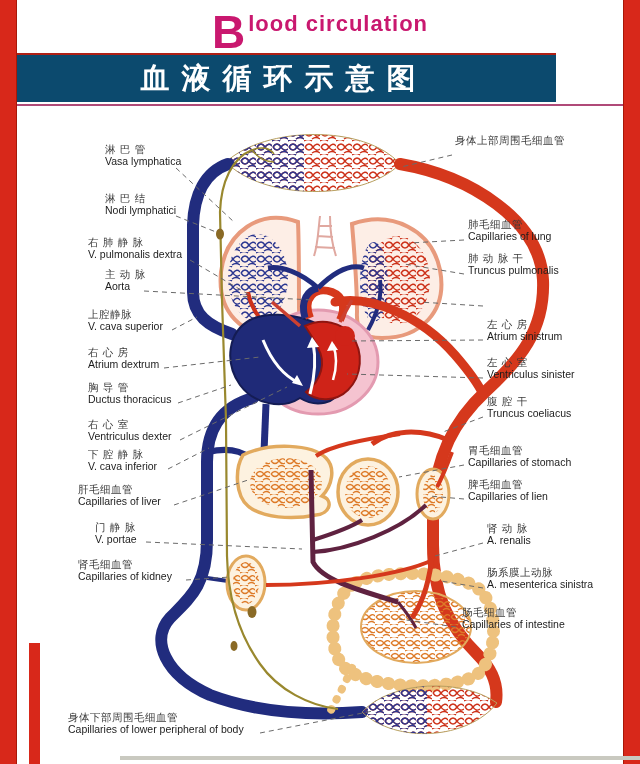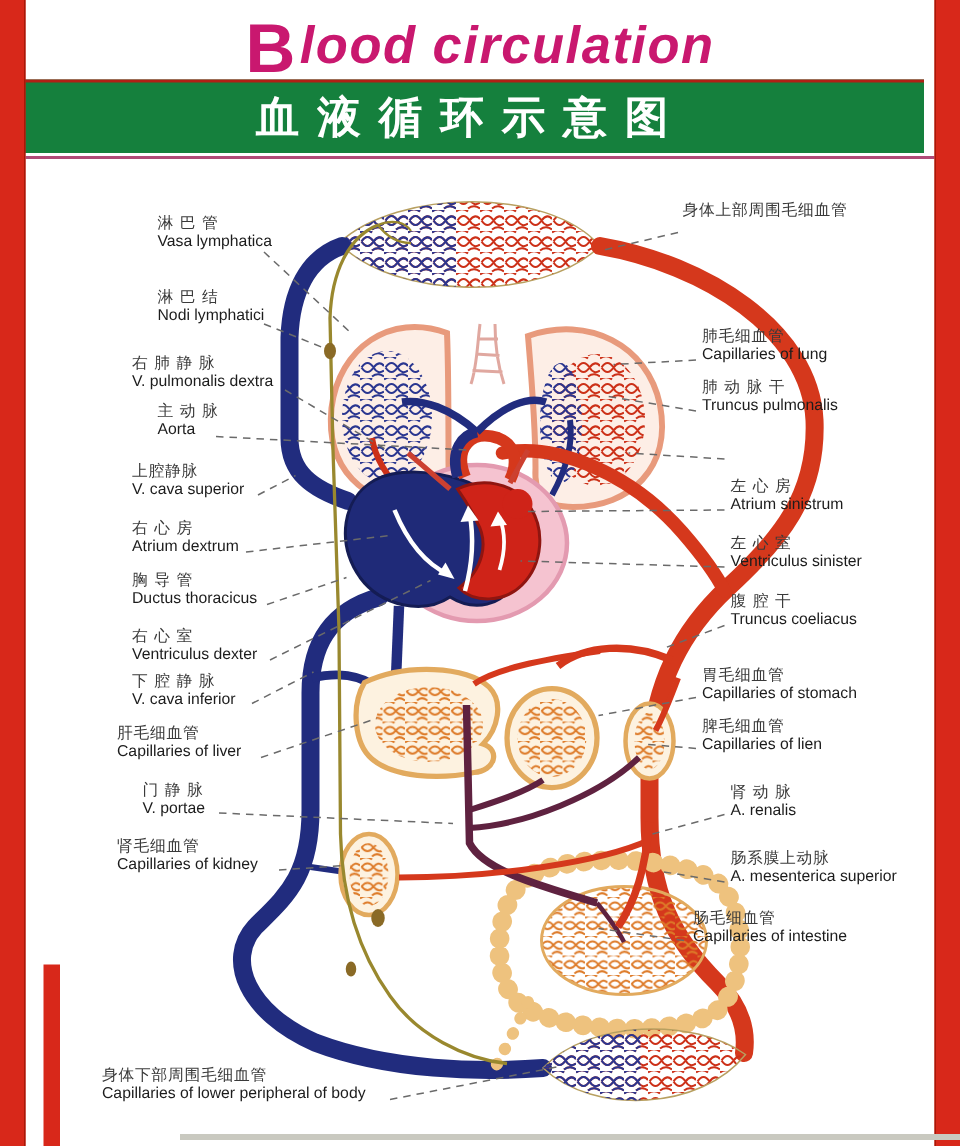--- a/index.html
+++ b/index.html
@@ -7,22 +7,22 @@
          font-family:"Liberation Sans",sans-serif;}
   
   .strip{position:absolute;top:0;bottom:0;background:#d8281a;}
   .strip.left{left:0;width:16px;border-right:1px solid #a81808;}
   .strip.right{right:0;width:16px;border-left:1px solid #a81808;}
   .innerbar{position:absolute;left:29px;top:643px;width:11px;height:121px;background:#d8281a;}
   
   .titleband{position:absolute;left:17px;top:0;width:606px;height:53px;background:#ffffff;
              display:flex;justify-content:center;align-items:flex-end;}
   .title-b{font-size:46px;font-weight:bold;color:#c9186f;line-height:0.9;margin-right:3px;}
-  .title-rest{font-size:35px;font-weight:bold;color:#c9186f;padding-bottom:2px;letter-spacing:1px;font-style:italic;}
-  .banner{position:absolute;left:0;top:53px;width:616px;height:47px;background:#15803d;
+  .title-rest{font-size:22px;font-weight:bold;color:#c9186f;padding-bottom:16px;letter-spacing:1px;}
+  .banner{position:absolute;left:0;top:53px;width:556px;height:47px;background:#0c4a6e;
           border-top:2px solid #b02015;display:flex;align-items:center;justify-content:center;}
   .banner-text{font-family:"DejaVu Sans",sans-serif;font-size:29px;font-weight:bold;color:#ffffff;
                letter-spacing:12px;text-indent:12px;}
   .pinkline{position:absolute;left:17px;top:104px;width:606px;height:2px;background:#b04a78;}
   .bottomedge{position:absolute;left:120px;top:756px;width:520px;height:4px;background:#c9c9c0;}
   
   .diagram{position:absolute;left:0;top:0;width:640px;height:764px;}
   
   .lbl{position:absolute;display:flex;flex-direction:column;line-height:1.18;z-index:5;}
   .cn{font-family:"DejaVu Sans",sans-serif;font-size:10.5px;color:#3a3a3a;letter-spacing:0.5px;white-space:nowrap;}
@@ -260,21 +260,21 @@
   <div class="lbl" style="left:468px;top:444px">
     <span class="cn">胃毛细血管</span>
     <span class="la">Capillaries of stomach</span>
   </div>
   <div class="lbl" style="left:487px;top:522px">
     <span class="cn">肾 动 脉</span>
     <span class="la">A. renalis</span>
   </div>
   <div class="lbl" style="left:487px;top:566px">
     <span class="cn">肠系膜上动脉</span>
-    <span class="la">A. mesenterica superior</span>
+    <span class="la">A. mesenterica sinistra</span>
   </div>
   <div class="lbl" style="left:462px;top:606px">
     <span class="cn">肠毛细血管</span>
     <span class="la">Capillaries of intestine</span>
   </div>
 
   <div class="strip left"></div>
   <div class="strip right"></div>
   <div class="innerbar"></div>
   <div class="bottomedge"></div>

